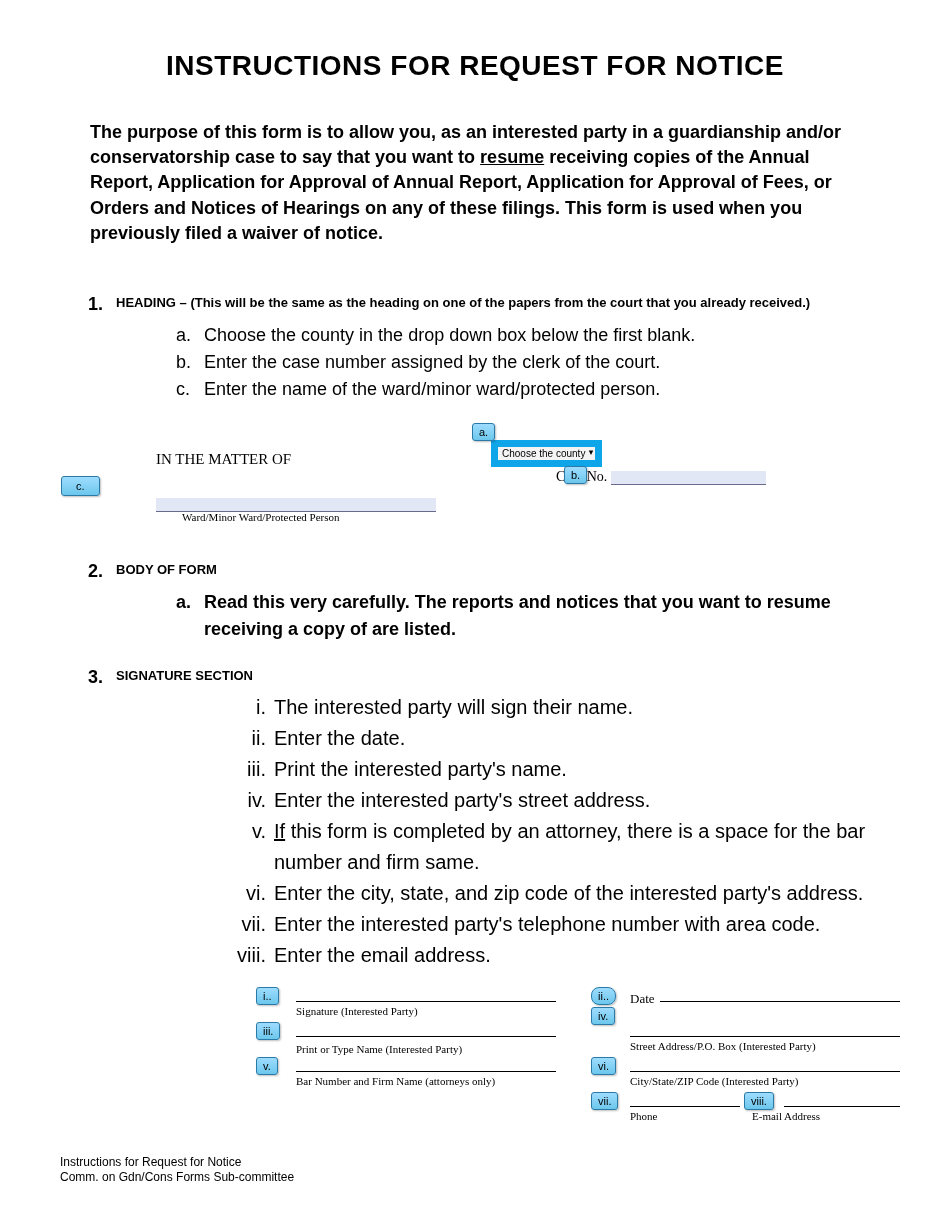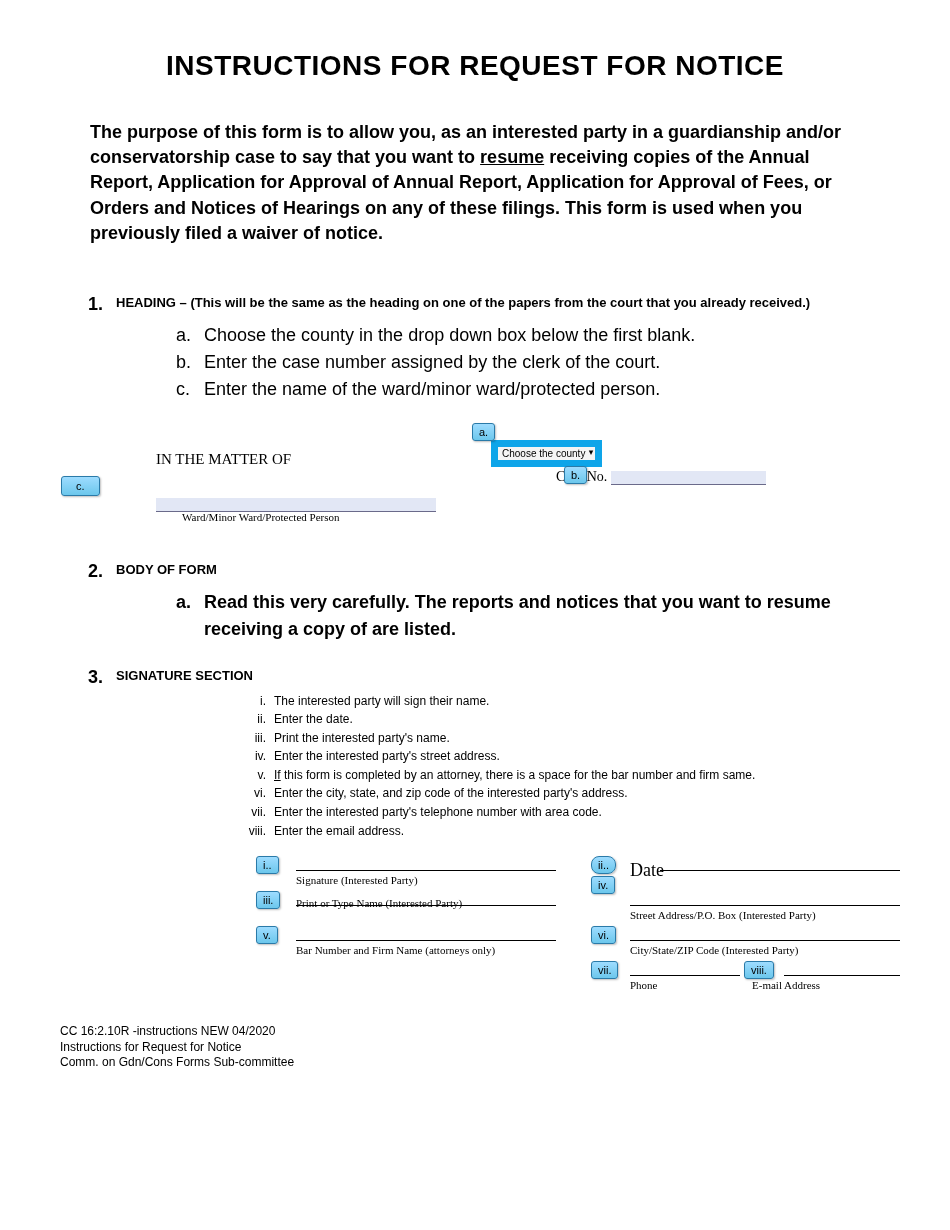--- a/index.html
+++ b/index.html
@@ -70,21 +70,21 @@
     ol.sub-roman {
       list-style: none;
       counter-reset: rom;
       margin-top: 6px;
       margin-left: 110px;
     }
     ol.sub-roman > li {
       counter-increment: rom;
       position: relative;
       padding-left: 48px;
-      font-size: 12px;
+      font-size: 20px;
       line-height: 1.55;
     }
     ol.sub-roman > li::before {
       content: counter(rom, lower-roman) ".";
       position: absolute;
       left: 0;
       width: 40px;
       text-align: right;
     }
     
@@ -156,21 +156,21 @@
     }
     .sig-field {
       display: inline-block;
       border-bottom: 1px solid #000;
     }
     .sig-cap {
       font-size: 11px;
       position: absolute;
     }
     .sig-label {
-      font-size: 18px;
+      font-size: 13px;
       margin-right: 4px;
     }
     .footer {
       margin-top: 28px;
       font-size: 14px;
     }
     .footer .small {
       font-size: 12px;
       line-height: 1.3;
     }
@@ -238,21 +238,21 @@
       <div class="callout" style="top:0px; left:60px;">i..</div>
       <span class="sig-field" style="position:absolute; top:14px; left:100px; width:260px;"></span>
       <div class="sig-cap" style="top:18px; left:100px;">Signature (Interested Party)</div>
 
       <div class="callout" style="top:0px; left:395px;border-radius:8px;">ii..</div>
       <span class="sig-label" style="position:absolute; top:4px; left:434px;">Date</span>
       <span class="sig-field" style="position:absolute; top:14px; left:464px; width:240px;"></span>
 
       <div class="callout" style="top:35px; left:60px;">iii.</div>
       <span class="sig-field" style="position:absolute; top:49px; left:100px; width:260px;"></span>
-      <div class="sig-cap" style="top:41px; left:100px;">Print or Type Name (Interested Party)</div>
+      <div class="sig-cap" style="top:56px; left:100px;">Print or Type Name (Interested Party)</div>
 
       <div class="callout" style="top:20px; left:395px;">iv.</div>
       <span class="sig-field" style="position:absolute; top:49px; left:434px; width:270px;"></span>
       <div class="sig-cap" style="top:53px; left:434px;">Street Address/P.O. Box (Interested Party)</div>
 
       <div class="callout" style="top:70px; left:60px;">v.</div>
       <span class="sig-field" style="position:absolute; top:84px; left:100px; width:260px;"></span>
       <div class="sig-cap" style="top:88px; left:100px;">Bar Number and Firm Name (attorneys only)</div>
 
       <div class="callout" style="top:70px; left:395px;">vi.</div>
@@ -264,16 +264,15 @@
       <div class="sig-cap" style="top:123px; left:434px;">Phone</div>
 
       <div class="callout" style="top:105px; left:548px;">viii.</div>
       <span class="sig-field" style="position:absolute; top:119px; left:588px; width:116px;"></span>
       <div class="sig-cap" style="top:123px; left:556px;">E-mail Address</div>
     </div>
   </li>
 </ol>
 
 <div class="footer">
-  <div class="small">CC 16:2.10R -instructions NEW 04/2020</div>
   <div class="small">Instructions for Request for Notice</div>
   <div class="small">Comm. on Gdn/Cons Forms Sub-committee</div>
 </div>
 
 </body></html>

